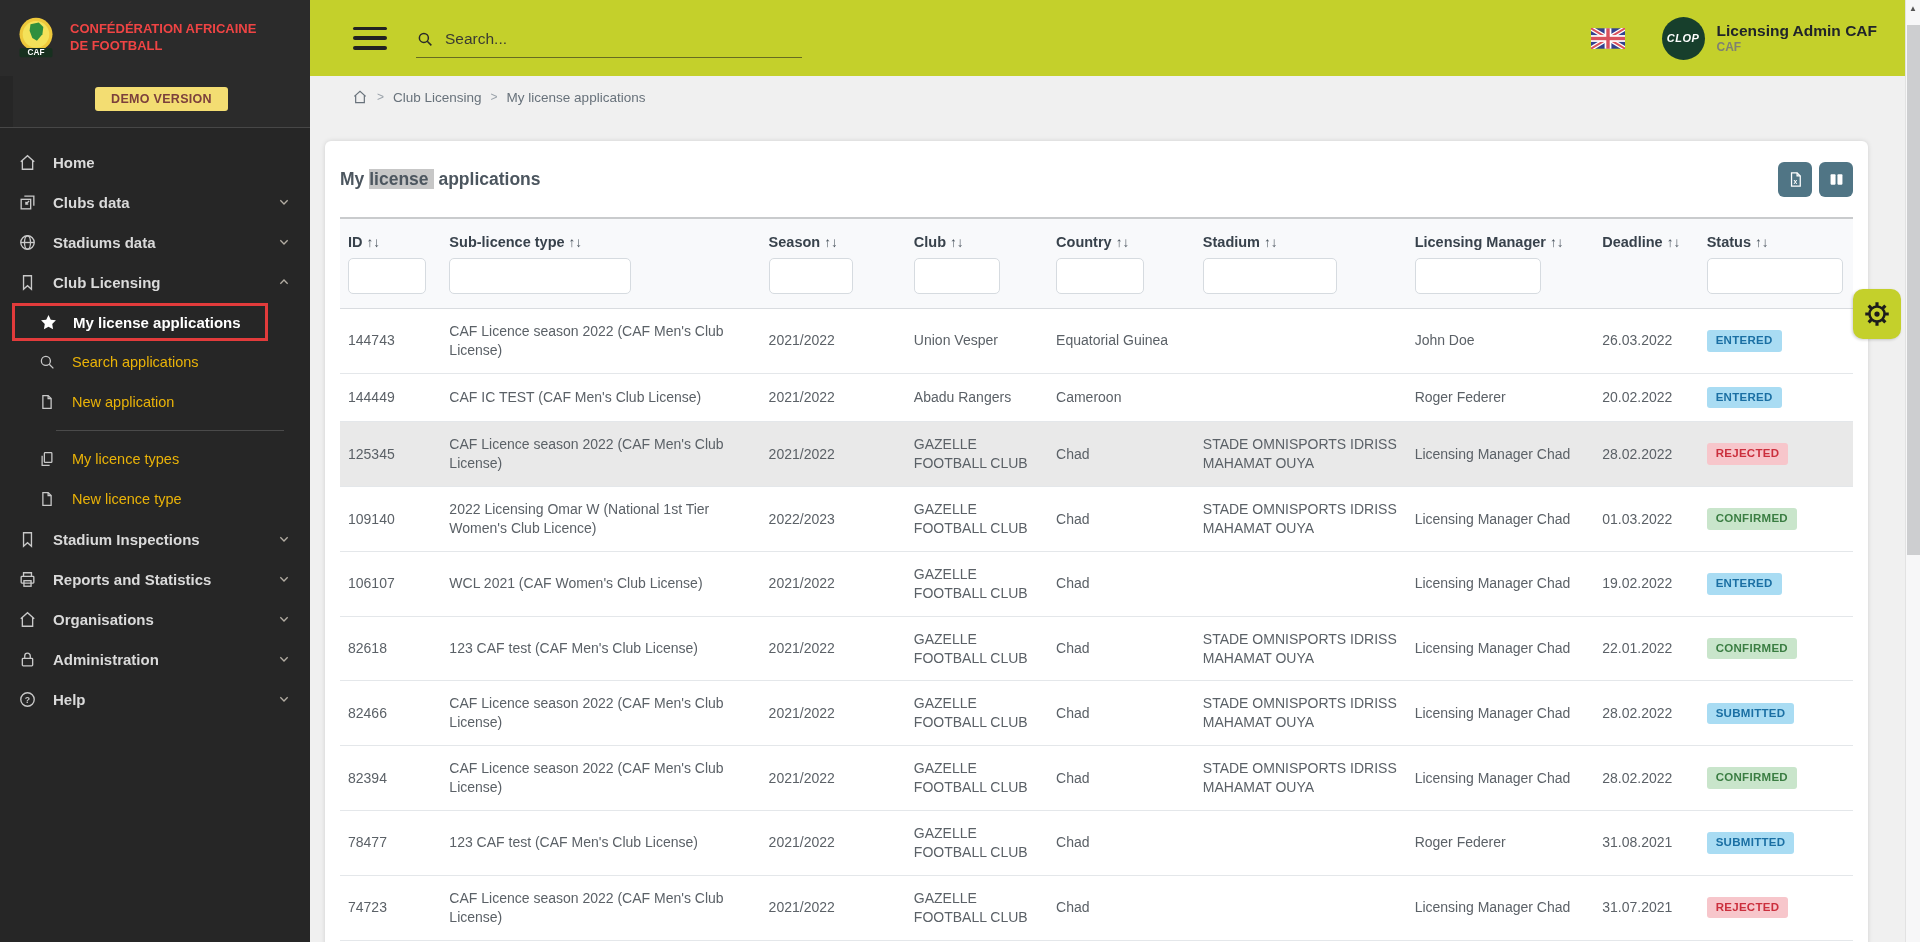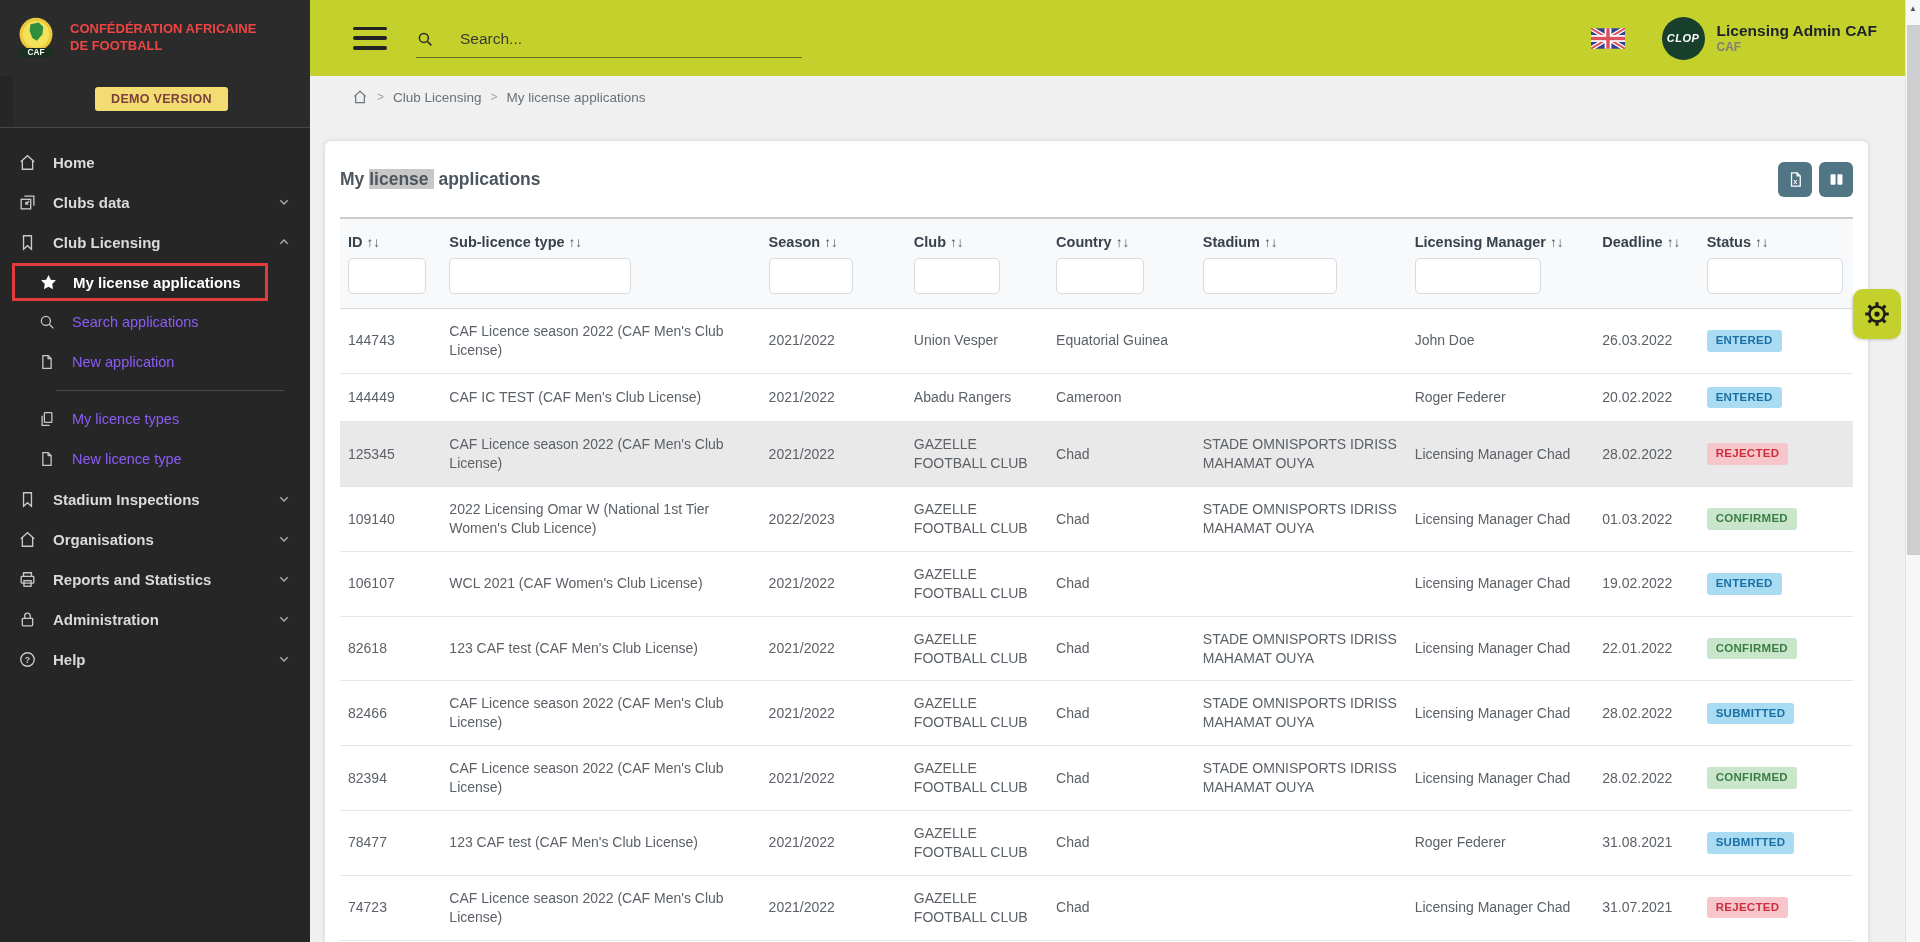--- a/index.html
+++ b/index.html
@@ -10,31 +10,31 @@
   .sidebar { position:absolute; left:0; top:0; width:310px; height:942px; background:#262626; z-index:5; }
   .sidebar-header { height:76px; background:#2b2b2b; display:flex; align-items:center; padding:0 14px; gap:12px; }
   .org-name { color:#ef4444; font-weight:700; font-size:13px; line-height:1.3; width:195px; }
   .demo-wrap { background:#2b2b2b; height:51px; text-align:center; padding-top:11px;margin-left:13px; }
   .demo-badge { display:inline-block; background:#f3dd72; color:#7c403c; font-weight:700; font-size:12.5px; padding:5px 16px; border-radius:3px; letter-spacing:.3px; }
   .sidebar-divider { height:1px; background:#474747; }
   .nav { padding-top:14px; }
   .nav-item { display:flex; align-items:center; height:40px; padding:0 18px; color:#dadada; font-weight:700; font-size:15px; cursor:pointer; }
   .nav-item .nav-icon { width:20px; height:20px; margin-right:15px; display:flex; align-items:center; color:#c9c9c9; flex:0 0 20px; }
   .nav-item .chev { margin-left:auto; color:#b3ada3; display:flex; }
-  .nav-sub .nav-item { padding-left:38px; font-weight:400; color:#8b5cf6; font-size:14.5px; height:40px; }
+  .nav-sub .nav-item { padding-left:38px; font-weight:400; color:#eab308; font-size:14.5px; height:40px; }
   .nav-sub .nav-item .nav-icon { margin-right:14px; }
   .nav-item.active-box { height:38px; border:3px solid #e23b3b; margin:1px 42px 1px 12px; padding-left:24px; color:#ffffff; font-weight:700; font-size:15px; }
   .nav-item.active-box .nav-icon { color:#ffffff; }
   .nav-sub-divider { height:1px; background:#4a4a4a; margin:8px 26px 8px 56px; }
 
   
   .topbar { position:absolute; left:310px; top:0; width:1595px; height:76px; background:#c4d02b; display:flex; align-items:center; z-index:4; }
   .hamburger { margin-left:43px; width:34px; height:23px; display:flex; flex-direction:column; justify-content:space-between; background:none; border:none; cursor:pointer; }
   .hamburger span { display:block; height:3.5px; background:#222222; border-radius:2px; }
-  .search { margin-left:29px; width:386px; height:40px; display:flex; align-items:end; gap:26px; border-bottom:1px solid rgba(25,25,25,.55); padding-bottom:9px; }
+  .search { margin-left:29px; width:386px; height:40px; display:flex; align-items:end; gap:11px; border-bottom:1px solid rgba(25,25,25,.55); padding-bottom:9px; }
   .search svg { flex:0 0 18px; }
   .search input { background:transparent; border:none; outline:none; font-size:15.5px; color:#2c2c2c; width:100%; font-family:"Liberation Sans", sans-serif; }
   .search input::placeholder { color:#333333; opacity:.95; }
   .topbar-right { margin-left:auto; display:flex; align-items:center; padding-right:28px; }
   .flag { width:34px; height:21px; display:flex; border:none; background:none; cursor:pointer; padding:0; }
   .avatar { width:43px; height:43px; border-radius:50%; background:#173f2c; color:#ffffff; display:flex; align-items:center; justify-content:center; font-size:11px; font-weight:700; font-style:italic; margin-left:37px; letter-spacing:.5px; cursor:pointer; border:none; }
   .user-meta { margin-left:12px; cursor:pointer; }
   .user-name { font-size:15.5px; font-weight:700; color:#20242a; line-height:1.2; }
   .user-org { font-size:12px; color:#7f8172; font-weight:700; }
 
@@ -108,20 +108,35 @@
       </div>
       <div class="nav-item">
         <span class="nav-icon">
             <svg width="19" height="19" viewBox="0 0 24 24" fill="none" stroke="currentColor" stroke-width="1.7">
               <path d="M8 4h12v12"></path>
               <rect x="4" y="8" width="12" height="12"></rect>
               <path d="M14 10l-4 4m0-3v3h3"></path>
             </svg>
           </span>
         <span>Clubs data</span>
+        <span class="chev">
+            <svg width="16" height="16" viewBox="0 0 24 24" fill="none" stroke="currentColor" stroke-width="2">
+              <path d="M6.5 9.5L12 15l5.5-5.5"></path>
+            </svg>
+          </span>
+      </div>
+      <div class="nav-item">
+        <span class="nav-icon">
+            <svg width="19" height="19" viewBox="0 0 24 24" fill="none" stroke="currentColor" stroke-width="1.7">
+              <circle cx="12" cy="12" r="8.5"></circle>
+              <ellipse cx="12" cy="12" rx="3.8" ry="8.5"></ellipse>
+              <path d="M3.5 12h17"></path>
+            </svg>
+          </span>
+        <span>Stadiums data</span>
         <span class="chev">
             <svg width="16" height="16" viewBox="0 0 24 24" fill="none" stroke="currentColor" stroke-width="2">
               <path d="M6.5 9.5L12 15l5.5-5.5"></path>
             </svg>
           </span>
       </div>
       <div class="nav-item">
         <span class="nav-icon">
             <svg width="19" height="19" viewBox="0 0 24 24" fill="none" stroke="currentColor" stroke-width="1.7">
               <path d="M7 3.5h10V20.5l-5-4.5-5 4.5z"></path>
@@ -192,39 +207,39 @@
         <span>Stadium Inspections</span>
         <span class="chev">
             <svg width="16" height="16" viewBox="0 0 24 24" fill="none" stroke="currentColor" stroke-width="2">
               <path d="M6.5 9.5L12 15l5.5-5.5"></path>
             </svg>
           </span>
       </div>
       <div class="nav-item">
         <span class="nav-icon">
             <svg width="19" height="19" viewBox="0 0 24 24" fill="none" stroke="currentColor" stroke-width="1.7">
-              <path d="M3.5 11L12 3.5 20.5 11M5.5 9.5V20.5H18.5V9.5"></path>
-            </svg>
-          </span>
-        <span>Organisations</span>
-        <span class="chev">
-            <svg width="16" height="16" viewBox="0 0 24 24" fill="none" stroke="currentColor" stroke-width="2">
-              <path d="M6.5 9.5L12 15l5.5-5.5"></path>
-            </svg>
-          </span>
-      </div>
-      <div class="nav-item">
-        <span class="nav-icon">
-            <svg width="19" height="19" viewBox="0 0 24 24" fill="none" stroke="currentColor" stroke-width="1.7">
               <path d="M7 8V3.5h10V8"></path>
               <rect x="4" y="8" width="16" height="8.5" rx="1"></rect>
               <rect x="7.5" y="13.5" width="9" height="7"></rect>
             </svg>
           </span>
         <span>Reports and Statistics</span>
+        <span class="chev">
+            <svg width="16" height="16" viewBox="0 0 24 24" fill="none" stroke="currentColor" stroke-width="2">
+              <path d="M6.5 9.5L12 15l5.5-5.5"></path>
+            </svg>
+          </span>
+      </div>
+      <div class="nav-item">
+        <span class="nav-icon">
+            <svg width="19" height="19" viewBox="0 0 24 24" fill="none" stroke="currentColor" stroke-width="1.7">
+              <path d="M3.5 11L12 3.5 20.5 11M5.5 9.5V20.5H18.5V9.5"></path>
+            </svg>
+          </span>
+        <span>Organisations</span>
         <span class="chev">
             <svg width="16" height="16" viewBox="0 0 24 24" fill="none" stroke="currentColor" stroke-width="2">
               <path d="M6.5 9.5L12 15l5.5-5.5"></path>
             </svg>
           </span>
       </div>
       <div class="nav-item">
         <span class="nav-icon">
             <svg width="19" height="19" viewBox="0 0 24 24" fill="none" stroke="currentColor" stroke-width="1.7">
               <rect x="5.5" y="10.5" width="13" height="9.5" rx="1"></rect>

